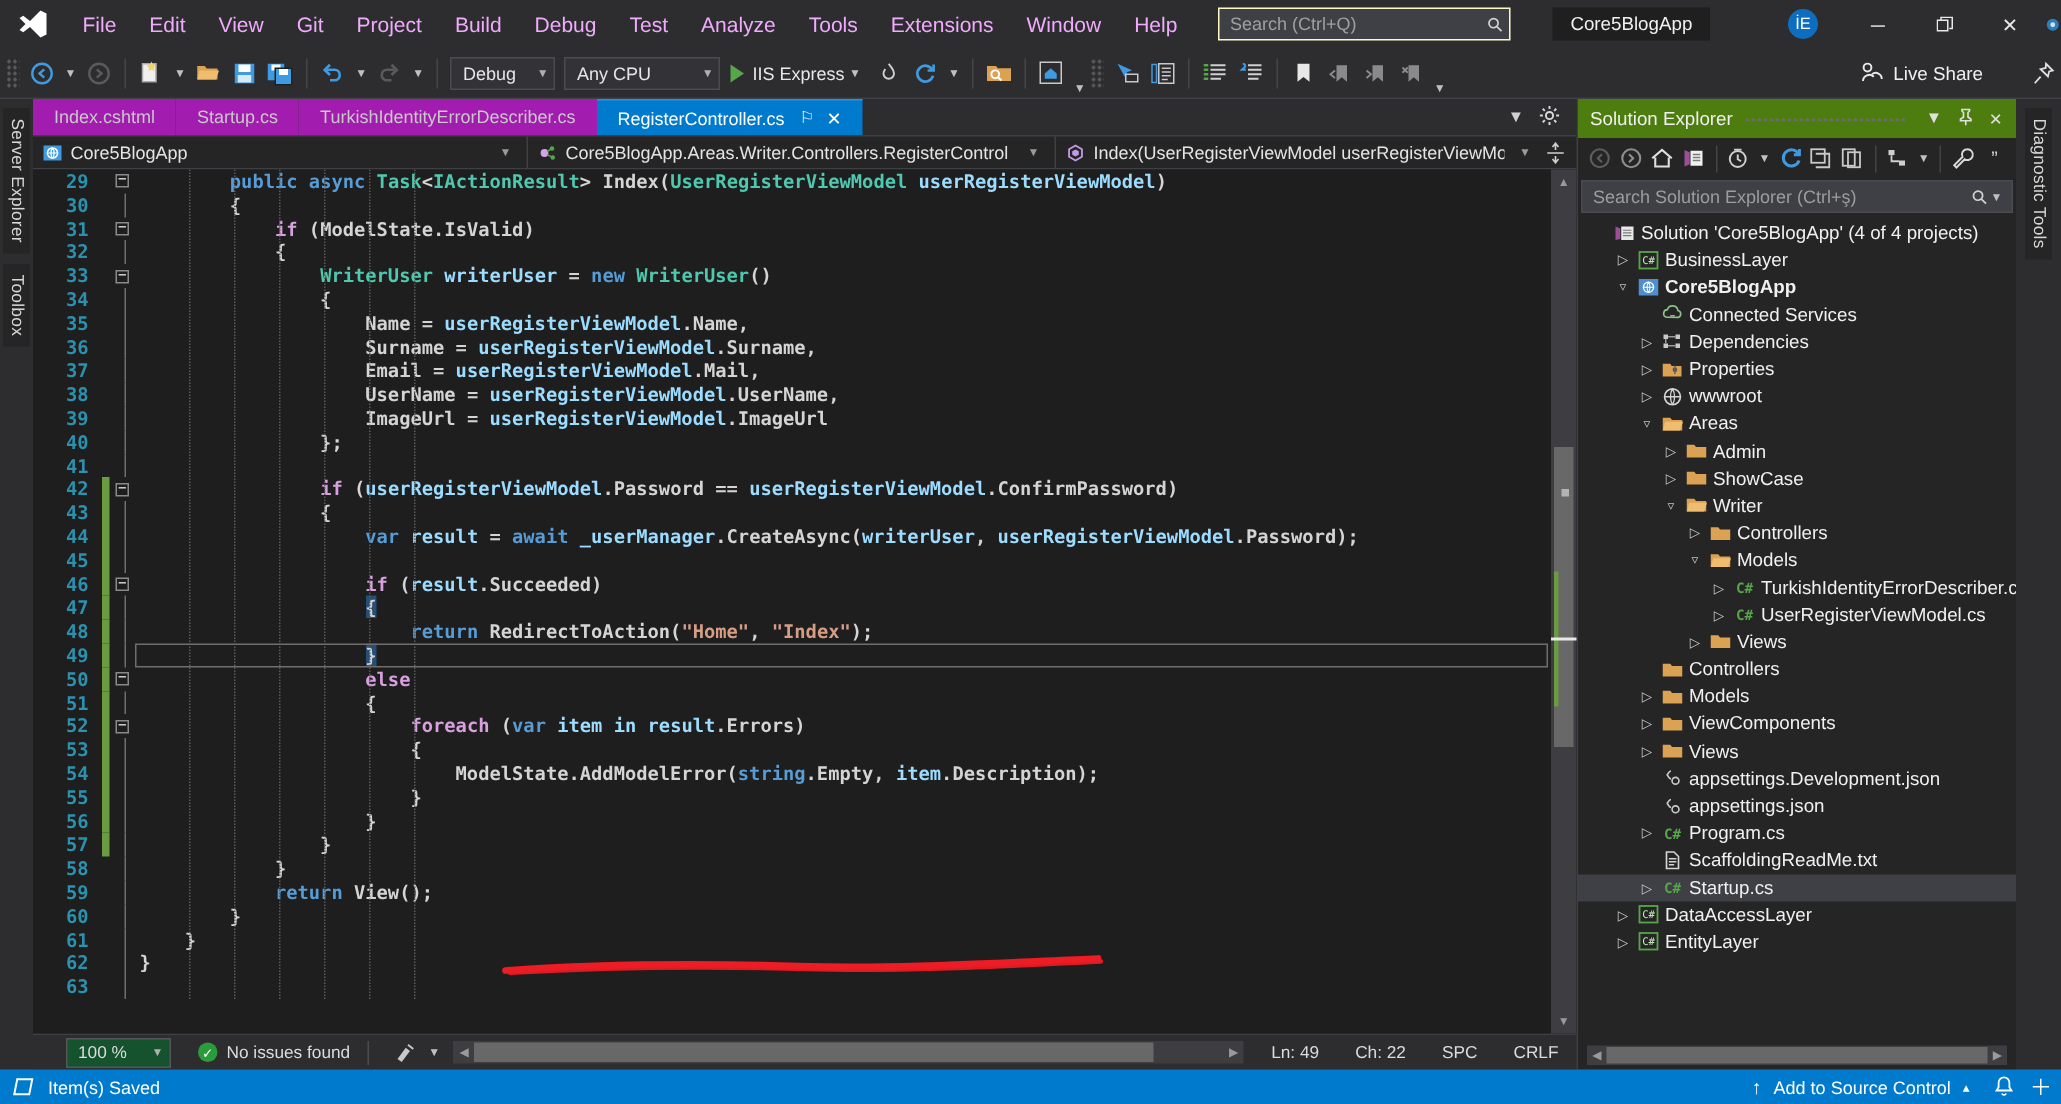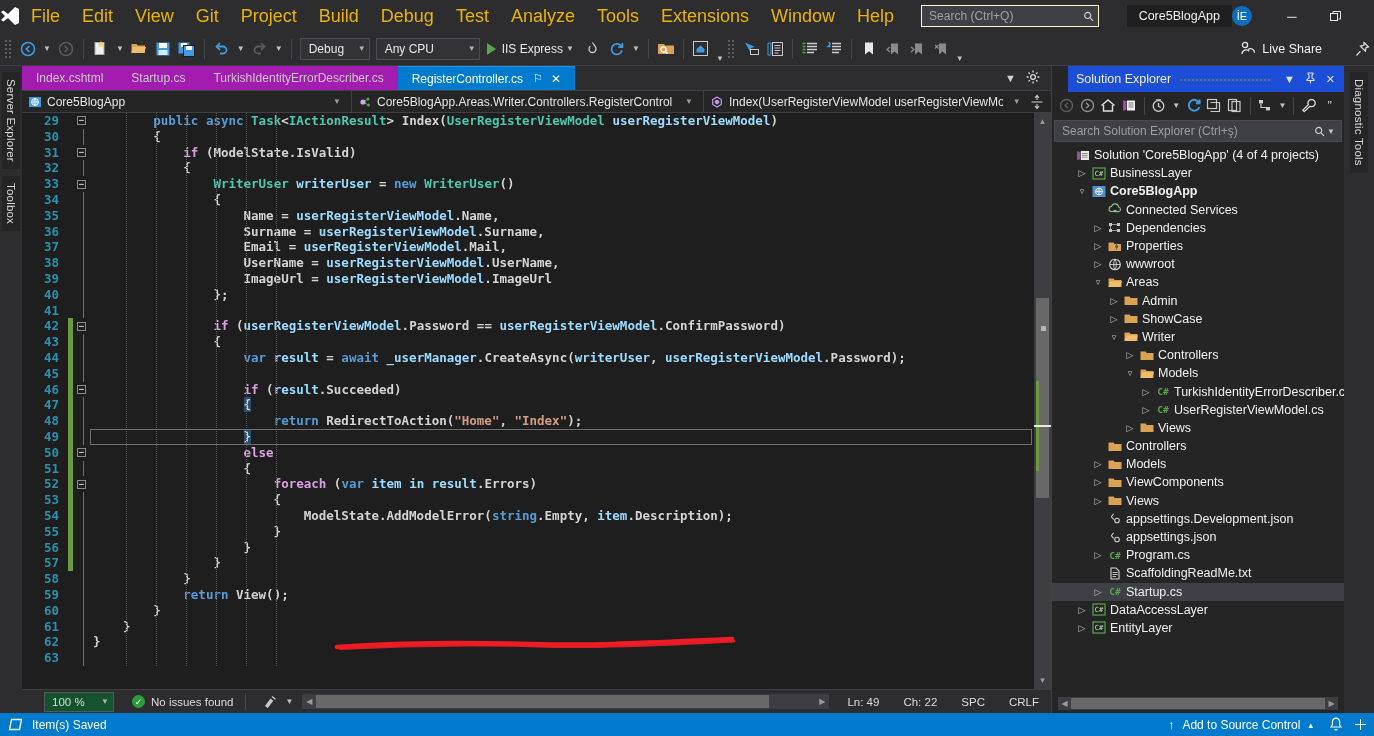--- a/index.html
+++ b/index.html
@@ -12,21 +12,21 @@
     overflow:hidden;
     position:relative;
   }
   .app { width:1374px; height:736px; position:relative; background:#2d2d30; display:flex; flex-direction:column; }
 
   
   .titlebar { height:32px; background:#2d2d30; display:flex; align-items:center; flex:0 0 32px; }
   .vs-logo { width:44px; display:flex; align-items:center; justify-content:center; }
   .vs-logo svg { display:block; }
   .menubar { display:flex; align-items:center; height:32px; }
-  .menu-item { padding:0 11px; height:32px; line-height:32px; font-size:18px; color:#eab308; cursor:default; white-space:nowrap; }
+  .menu-item { padding:0 11px; height:32px; line-height:32px; font-size:14px; color:#f0abfc; cursor:default; white-space:nowrap; }
   .search-wrap { margin-left:16px; width:195px; height:22px; background:#3f3f46; border:1px solid #fef9c3;
       display:flex; align-items:center; padding:0 4px 0 7px; }
   .search-wrap input { flex:1; background:transparent; border:0; outline:0; color:#cfcfcf;
       font-family:"Liberation Sans", sans-serif; font-size:12px; }
   .search-wrap input::placeholder { color:#a0a0a0; }
   .key-icon { color:#d0d0d0; font-size:13px; transform:rotate(-45deg); }
   .titlebar-proj { margin-left:28px; background:#1f1f20; color:#f0f0f0; font-size:12.5px;
       padding:4px 12px; }
   .titlebar-right { margin-left:auto; display:flex; align-items:center; height:32px; }
   .avatar { width:20px; height:20px; border-radius:50%; background:#0d6ebf; color:#fff;
@@ -131,21 +131,21 @@
       display:flex;align-items:center;justify-content:center;margin-right:6px; }
   .f-sep { width:1px; height:16px; background:#4b4b50; margin:0 12px; }
   .hscroll { flex:1; height:15px; background:#3e3e42; margin:0 6px; display:flex; align-items:center; position:relative; }
   .hscroll .arr { width:14px; text-align:center; color:#9a9a9a; font-size:8px; }
   .hthumb { position:absolute; top:1px; height:13px; background:#686868; }
   .pos-cell { padding:0 12px; white-space:nowrap; }
 
   
   .sol { width:293px; flex:0 0 293px; background:#252526; display:flex; flex-direction:column;
       border-left:1px solid #3f3f46; }
-  .sol-head { height:26px; display:flex; align-items:center; padding:0 4px 0 8px; background:#1d4ed8;margin-left:16px; }
+  .sol-head { height:26px; display:flex; align-items:center; padding:0 4px 0 8px; background:#4d7c0f; }
   .sol-title { font-size:12.5px; color:#f0f0f0; white-space:nowrap; }
   .dots { flex:1; height:3px; margin:0 8px;
       background-image:radial-gradient(circle, #6d6d70 1px, transparent 1.2px); background-size:4px 4px; }
   .sol-head .ic { padding:0 5px; color:#e0e0e0; font-size:11px; }
   .sol-tb { height:27px; display:flex; align-items:center; padding:0 4px; background:#252526; }
   .sol-tb .ic { width:24px; height:22px; display:flex; align-items:center; justify-content:center; }
   .sol-tb .sep { width:1px; height:18px; background:#454548; margin:0 4px; }
   .sol-search { height:22px; margin:1px 2px 2px 2px; background:#3f3f46; border:1px solid #4a4a50;
       display:flex; align-items:center; padding:0 3px 0 7px; }
   .sol-search input { flex:1; background:transparent; border:0; outline:0; color:#cfcfcf;

